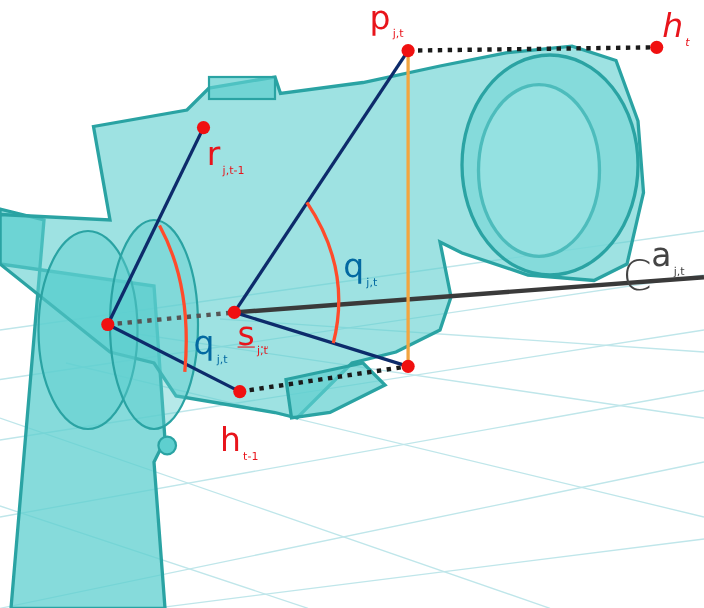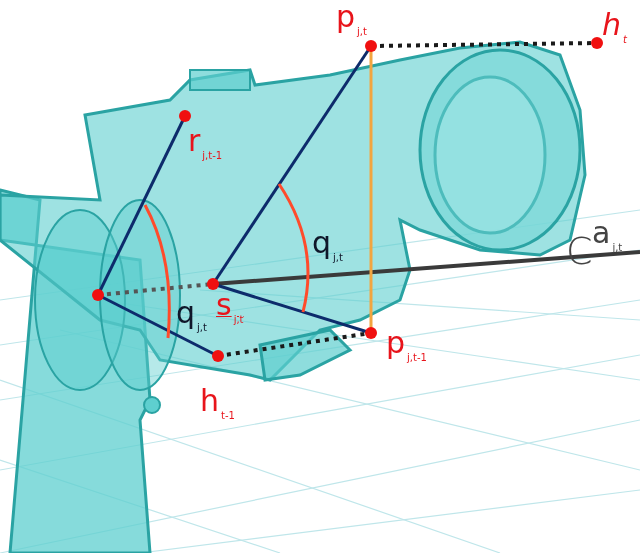--- a/index.html
+++ b/index.html
@@ -1,21 +1,21 @@
 <!DOCTYPE html>
 <html><head>
 <meta charset="utf-8">
 <style>
   html, body { margin: 0; padding: 0; background: #ffffff; }
   #stage { position: relative; width: 640px; height: 553px; overflow: hidden; background: #ffffff; }
   svg { position: absolute; left: 0; top: 0; }
   .lbl { position: absolute; font-family: "DejaVu Sans", sans-serif; color: #e8141b; white-space: nowrap; line-height: 1; }
   .lbl .main { font-size: 30px; }
   .lbl .sub { font-size: 10px; position: relative; top: 8px; margin-left: 2px; }
-  .lbl.orange { color: #0f172a; }
+  .lbl.orange { color: #0369a1; }
   .lbl.gray { color: #444444; }
 </style>
 </head>
 <body>
 
 <div id="stage">
   <svg id="scene" width="640" height="553" viewBox="0 0 640 553">
 
     <g id="grid" stroke="#bfe6ea" stroke-width="1.2" fill="none">
       <line x1="0" y1="300" x2="640" y2="210"></line>
@@ -92,22 +92,19 @@
   </div>
   <div class="lbl" style="left:216px; top:290px;text-decoration:underline;">
     <span class="main">s</span><span class="sub">j,t</span>
   </div>
   <div class="lbl orange" style="left:176px; top:298px;">
     <span class="main">q</span><span class="sub">j,t</span>
   </div>
   <div class="lbl" style="left:200px; top:362px;margin-top:24px;">
     <span class="main">h</span><span class="sub">t-1</span>
   </div>
-  <div class="lbl" style="left:386px; top:328px;">
-    <span class="main">p</span><span class="sub">j,t-1</span>
-  </div>
   <div class="lbl gray" style="left:566px; top:232px;">
     <span style="font-size:38px; font-weight:300;">C</span>
   </div>
   <div class="lbl gray" style="left:592px; top:218px;">
     <span class="main">a</span><span class="sub">j,t</span>
   </div>
 </div>
 
 </body></html>

